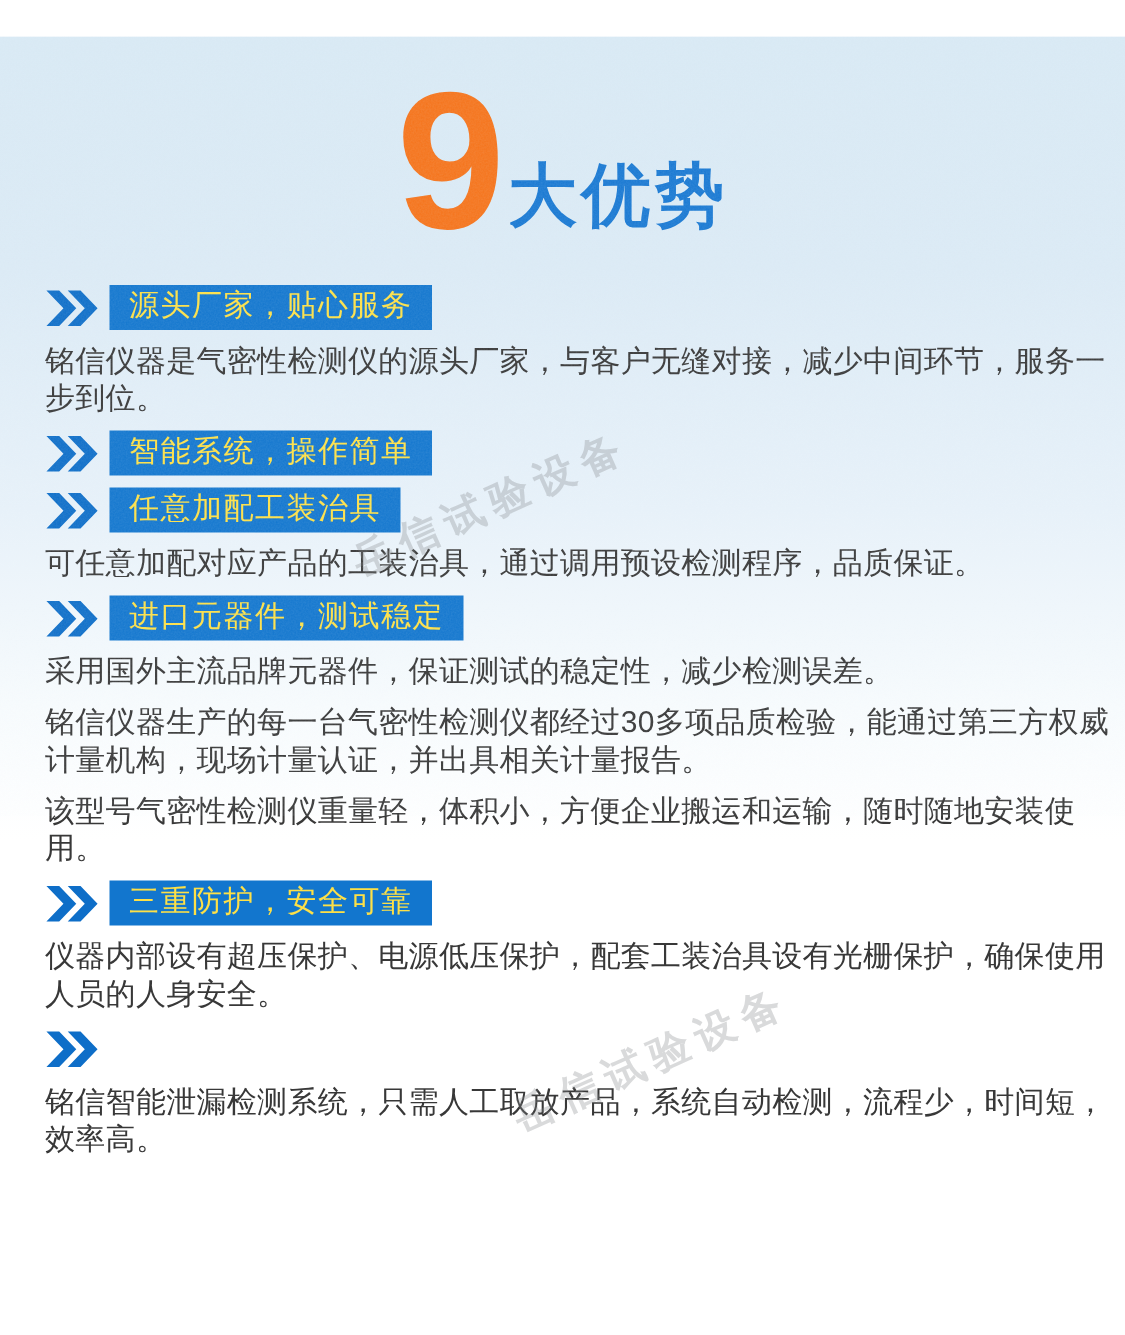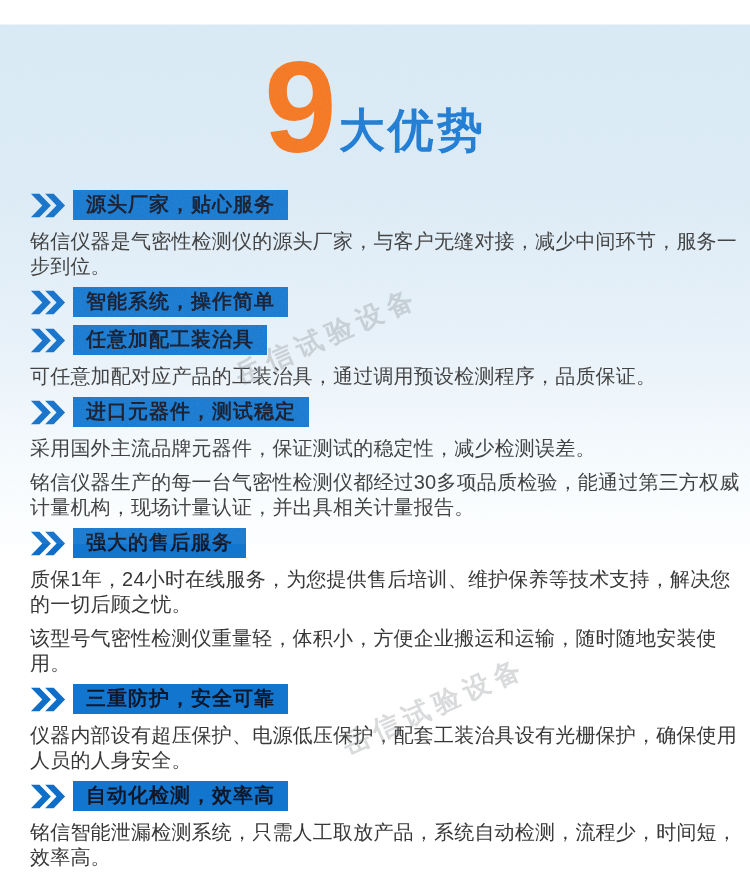--- a/index.html
+++ b/index.html
@@ -39,22 +39,22 @@
     letter-spacing: 3px; margin: 0 0 6px 4px;
   }
 
   
   .advantages { margin-top: 22px; padding: 0 10px 0 30px; }
   .row { margin-bottom: 8px; }
   .row-head { display: flex; align-items: center; height: 30px; }
   .chevrons { width: 36px; height: 25px; flex: 0 0 auto; margin-right: 7px; display: inline-block; }
   .badge {
     display: inline-block;
-    background: #1276CE; color: #0f172a;
-    font-size: 20px; font-weight: 700;
+    background: #1276CE; color: #fde047;
+    font-size: 20px; font-weight: 400;
     padding: 3px 13px 4px 13px; line-height: 23px;
     letter-spacing: 1px;
     white-space: nowrap;
   }
   .desc {
     margin: 9px 0 0 0;
     font-size: 20px; line-height: 25px;
     color: #383838; letter-spacing: 0.2px;
   }
 
@@ -132,30 +132,20 @@
         </svg>
         <span class="badge">进口元器件，测试稳定</span>
       </div>
       <p class="desc">采用国外主流品牌元器件，保证测试的稳定性，减少检测误差。</p>
     </div>
 
     <div class="row">
       <p class="desc">铭信仪器生产的每一台气密性检测仪都经过30多项品质检验，能通过第三方权威计量机构，现场计量认证，并出具相关计量报告。</p>
     </div>
 
-    <div class="row">
-      <div class="row-head">
-        <svg class="chevrons" viewBox="0 0 38 25" xmlns="http://www.w3.org/2000/svg">
-          <path d="M1 0 h9 l12 12.5 L10 25 H1 l12 -12.5 Z" fill="#0E6EC8"></path>
-          <path d="M16 0 h9 l12 12.5 L25 25 h-9 l12 -12.5 Z" fill="#0E6EC8"></path>
-        </svg>
-        <span class="badge">强大的售后服务</span>
-      </div>
-      <p class="desc">质保1年，24小时在线服务，为您提供售后培训、维护保养等技术支持，解决您的一切后顾之忧。</p>
-    </div>
 
     <div class="row">
       <p class="desc">该型号气密性检测仪重量轻，体积小，方便企业搬运和运输，随时随地安装使用。</p>
     </div>
 
     <div class="row">
       <div class="row-head">
         <svg class="chevrons" viewBox="0 0 38 25" xmlns="http://www.w3.org/2000/svg">
           <path d="M1 0 h9 l12 12.5 L10 25 H1 l12 -12.5 Z" fill="#0E6EC8"></path>
           <path d="M16 0 h9 l12 12.5 L25 25 h-9 l12 -12.5 Z" fill="#0E6EC8"></path>
@@ -164,19 +154,18 @@
       </div>
       <p class="desc">仪器内部设有超压保护、电源低压保护，配套工装治具设有光栅保护，确保使用人员的人身安全。</p>
     </div>
 
     <div class="row">
       <div class="row-head">
         <svg class="chevrons" viewBox="0 0 38 25" xmlns="http://www.w3.org/2000/svg">
           <path d="M1 0 h9 l12 12.5 L10 25 H1 l12 -12.5 Z" fill="#0E6EC8"></path>
           <path d="M16 0 h9 l12 12.5 L25 25 h-9 l12 -12.5 Z" fill="#0E6EC8"></path>
         </svg>
-        <span class="badge">自动化检测，效率高</span>
       </div>
       <p class="desc">铭信智能泄漏检测系统，只需人工取放产品，系统自动检测，流程少，时间短，效率高。</p>
     </div>
   </div>
 
 </div>
 
 </body></html>

